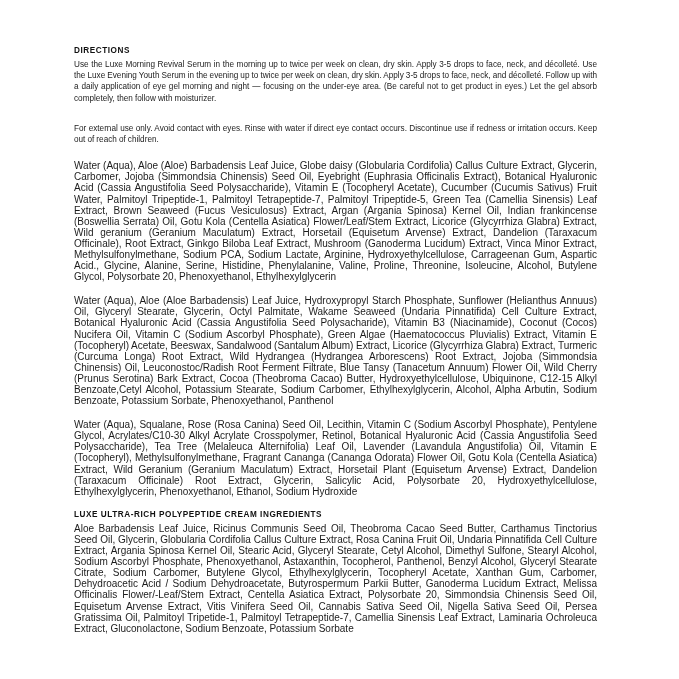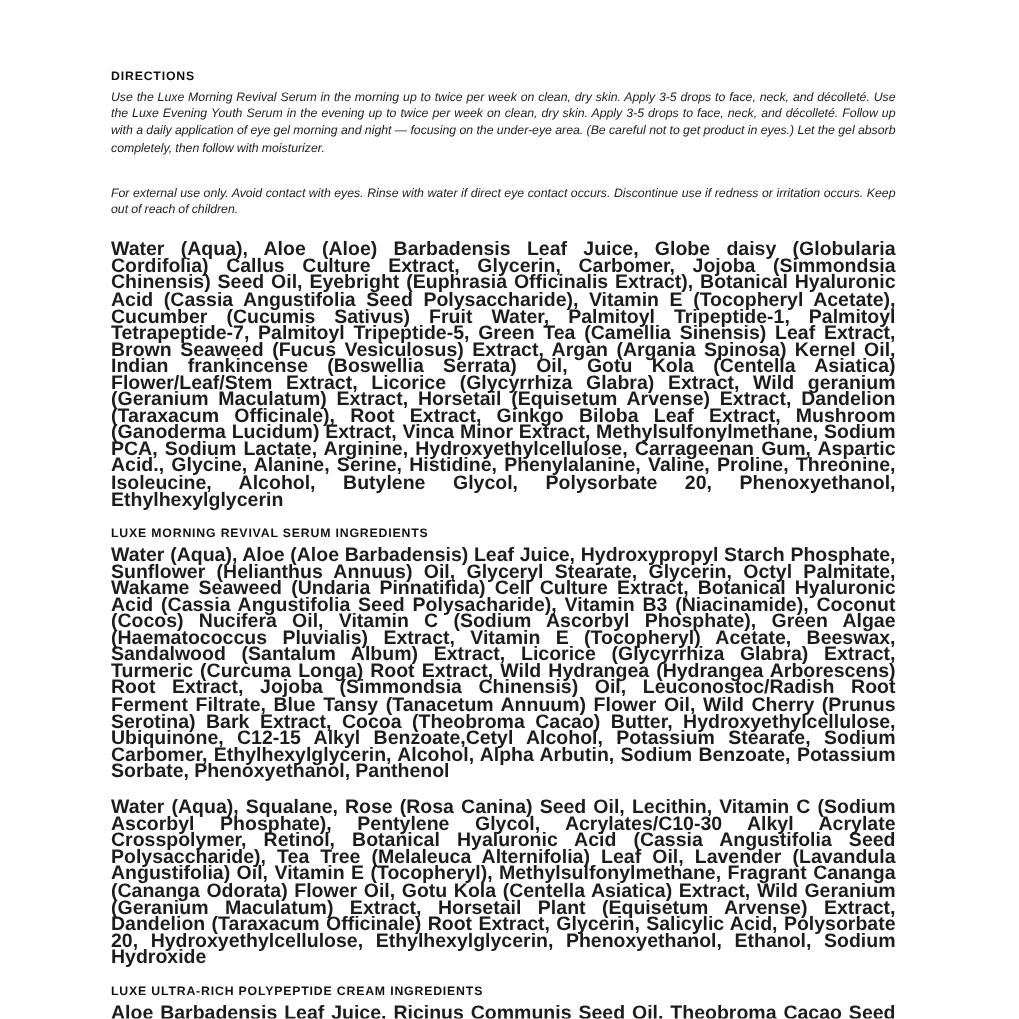--- a/index.html
+++ b/index.html
@@ -37,30 +37,28 @@
     font-size: 8.2px;
     line-height: 11.2px;
     color: #1c1c1c;
     margin: 0;
     text-align: justify;
     text-justify: inter-word;
     word-spacing: -0.2px;
   }
   .para {
     margin: 0 0 0 0;
-    font-style: italic;
   }
   .para + .para {
     margin-top: 19px;
   }
   .ingredients {
-    font-size: 13px;
+    font-size: 10px;
     line-height: 11.1px;
     text-align: justify;
-    font-weight: bold;
   }
   .directions-block {
     margin-bottom: 15px;
   }
   .ing-section {
     margin-bottom: 13px;
   }
   .ing-section:last-child {
     margin-bottom: 14px;
   }
@@ -74,21 +72,20 @@
     <div class="section-heading">DIRECTIONS</div>
     <p class="body-text para">Use the Luxe Morning Revival Serum in the morning up to twice per week on clean, dry skin. Apply 3-5 drops to face, neck, and décolleté. Use the Luxe Evening Youth Serum in the evening up to twice per week on clean, dry skin. Apply 3-5 drops to face, neck, and décolleté. Follow up with a daily application of eye gel morning and night — focusing on the under-eye area. (Be careful not to get product in eyes.) Let the gel absorb completely, then follow with moisturizer.</p>
     <p class="body-text para">For external use only. Avoid contact with eyes. Rinse with water if direct eye contact occurs. Discontinue use if redness or irritation occurs. Keep out of reach of children.</p>
   </div>
 
   <div class="section ing-section">
     <p class="body-text ingredients">Water (Aqua), Aloe (Aloe) Barbadensis Leaf Juice, Globe daisy (Globularia Cordifolia) Callus Culture Extract, Glycerin, Carbomer, Jojoba (Simmondsia Chinensis) Seed Oil, Eyebright (Euphrasia Officinalis Extract), Botanical Hyaluronic Acid (Cassia Angustifolia Seed Polysaccharide), Vitamin E (Tocopheryl Acetate), Cucumber (Cucumis Sativus) Fruit Water, Palmitoyl Tripeptide-1, Palmitoyl Tetrapeptide-7, Palmitoyl Tripeptide-5, Green Tea (Camellia Sinensis) Leaf Extract, Brown Seaweed (Fucus Vesiculosus) Extract, Argan (Argania Spinosa) Kernel Oil, Indian frankincense (Boswellia Serrata) Oil, Gotu Kola (Centella Asiatica) Flower/Leaf/Stem Extract, Licorice (Glycyrrhiza Glabra) Extract, Wild geranium (Geranium Maculatum) Extract, Horsetail (Equisetum Arvense) Extract, Dandelion (Taraxacum Officinale), Root Extract, Ginkgo Biloba Leaf Extract, Mushroom (Ganoderma Lucidum) Extract, Vinca Minor Extract, Methylsulfonylmethane, Sodium PCA, Sodium Lactate, Arginine, Hydroxyethylcellulose, Carrageenan Gum, Aspartic Acid., Glycine, Alanine, Serine, Histidine, Phenylalanine, Valine, Proline, Threonine, Isoleucine, Alcohol, Butylene Glycol, Polysorbate 20, Phenoxyethanol, Ethylhexylglycerin</p>
   </div>
 
   <div class="section ing-section">
-    <div class="section-heading">LUXE MORNING REVIVAL SERUM INGREDIENTS</div>
     <p class="body-text ingredients">Water (Aqua), Aloe (Aloe Barbadensis) Leaf Juice, Hydroxypropyl Starch Phosphate, Sunflower (Helianthus Annuus) Oil, Glyceryl Stearate, Glycerin, Octyl Palmitate, Wakame Seaweed (Undaria Pinnatifida) Cell Culture Extract, Botanical Hyaluronic Acid (Cassia Angustifolia Seed Polysacharide), Vitamin B3 (Niacinamide), Coconut (Cocos) Nucifera Oil, Vitamin C (Sodium Ascorbyl Phosphate), Green Algae (Haematococcus Pluvialis) Extract, Vitamin E (Tocopheryl) Acetate, Beeswax, Sandalwood (Santalum Album) Extract, Licorice (Glycyrrhiza Glabra) Extract, Turmeric (Curcuma Longa) Root Extract, Wild Hydrangea (Hydrangea Arborescens) Root Extract, Jojoba (Simmondsia Chinensis) Oil, Leuconostoc/Radish Root Ferment Filtrate, Blue Tansy (Tanacetum Annuum) Flower Oil, Wild Cherry (Prunus Serotina) Bark Extract, Cocoa (Theobroma Cacao) Butter, Hydroxyethylcellulose, Ubiquinone, C12-15 Alkyl Benzoate,Cetyl Alcohol, Potassium Stearate, Sodium Carbomer, Ethylhexylglycerin, Alcohol, Alpha Arbutin, Sodium Benzoate, Potassium Sorbate, Phenoxyethanol, Panthenol</p>
   </div>
 
   <div class="section ing-section">
     <p class="body-text ingredients">Water (Aqua), Squalane, Rose (Rosa Canina) Seed Oil, Lecithin, Vitamin C (Sodium Ascorbyl Phosphate), Pentylene Glycol, Acrylates/C10-30 Alkyl Acrylate Crosspolymer, Retinol, Botanical Hyaluronic Acid (Cassia Angustifolia Seed Polysaccharide), Tea Tree (Melaleuca Alternifolia) Leaf Oil, Lavender (Lavandula Angustifolia) Oil, Vitamin E (Tocopheryl), Methylsulfonylmethane, Fragrant Cananga (Cananga Odorata) Flower Oil, Gotu Kola (Centella Asiatica) Extract, Wild Geranium (Geranium Maculatum) Extract, Horsetail Plant (Equisetum Arvense) Extract, Dandelion (Taraxacum Officinale) Root Extract, Glycerin, Salicylic Acid, Polysorbate 20, Hydroxyethylcellulose, Ethylhexylglycerin, Phenoxyethanol, Ethanol, Sodium Hydroxide</p>
   </div>
 
   <div class="section ing-section">
     <div class="section-heading">LUXE ULTRA-RICH POLYPEPTIDE CREAM INGREDIENTS</div>
     <p class="body-text ingredients">Aloe Barbadensis Leaf Juice, Ricinus Communis Seed Oil, Theobroma Cacao Seed Butter, Carthamus Tinctorius Seed Oil, Glycerin, Globularia Cordifolia Callus Culture Extract, Rosa Canina Fruit Oil, Undaria Pinnatifida Cell Culture Extract, Argania Spinosa Kernel Oil, Stearic Acid, Glyceryl Stearate, Cetyl Alcohol, Dimethyl Sulfone, Stearyl Alcohol, Sodium Ascorbyl Phosphate, Phenoxyethanol, Astaxanthin, Tocopherol, Panthenol, Benzyl Alcohol, Glyceryl Stearate Citrate, Sodium Carbomer, Butylene Glycol, Ethylhexylglycerin, Tocopheryl Acetate, Xanthan Gum, Carbomer, Dehydroacetic Acid / Sodium Dehydroacetate, Butyrospermum Parkii Butter, Ganoderma Lucidum Extract, Melissa Officinalis Flower/-Leaf/Stem Extract, Centella Asiatica Extract, Polysorbate 20, Simmondsia Chinensis Seed Oil, Equisetum Arvense Extract, Vitis Vinifera Seed Oil, Cannabis Sativa Seed Oil, Nigella Sativa Seed Oil, Persea Gratissima Oil, Palmitoyl Tripetide-1, Palmitoyl Tetrapeptide-7, Camellia Sinensis Leaf Extract, Laminaria Ochroleuca Extract, Gluconolactone, Sodium Benzoate, Potassium Sorbate</p>

